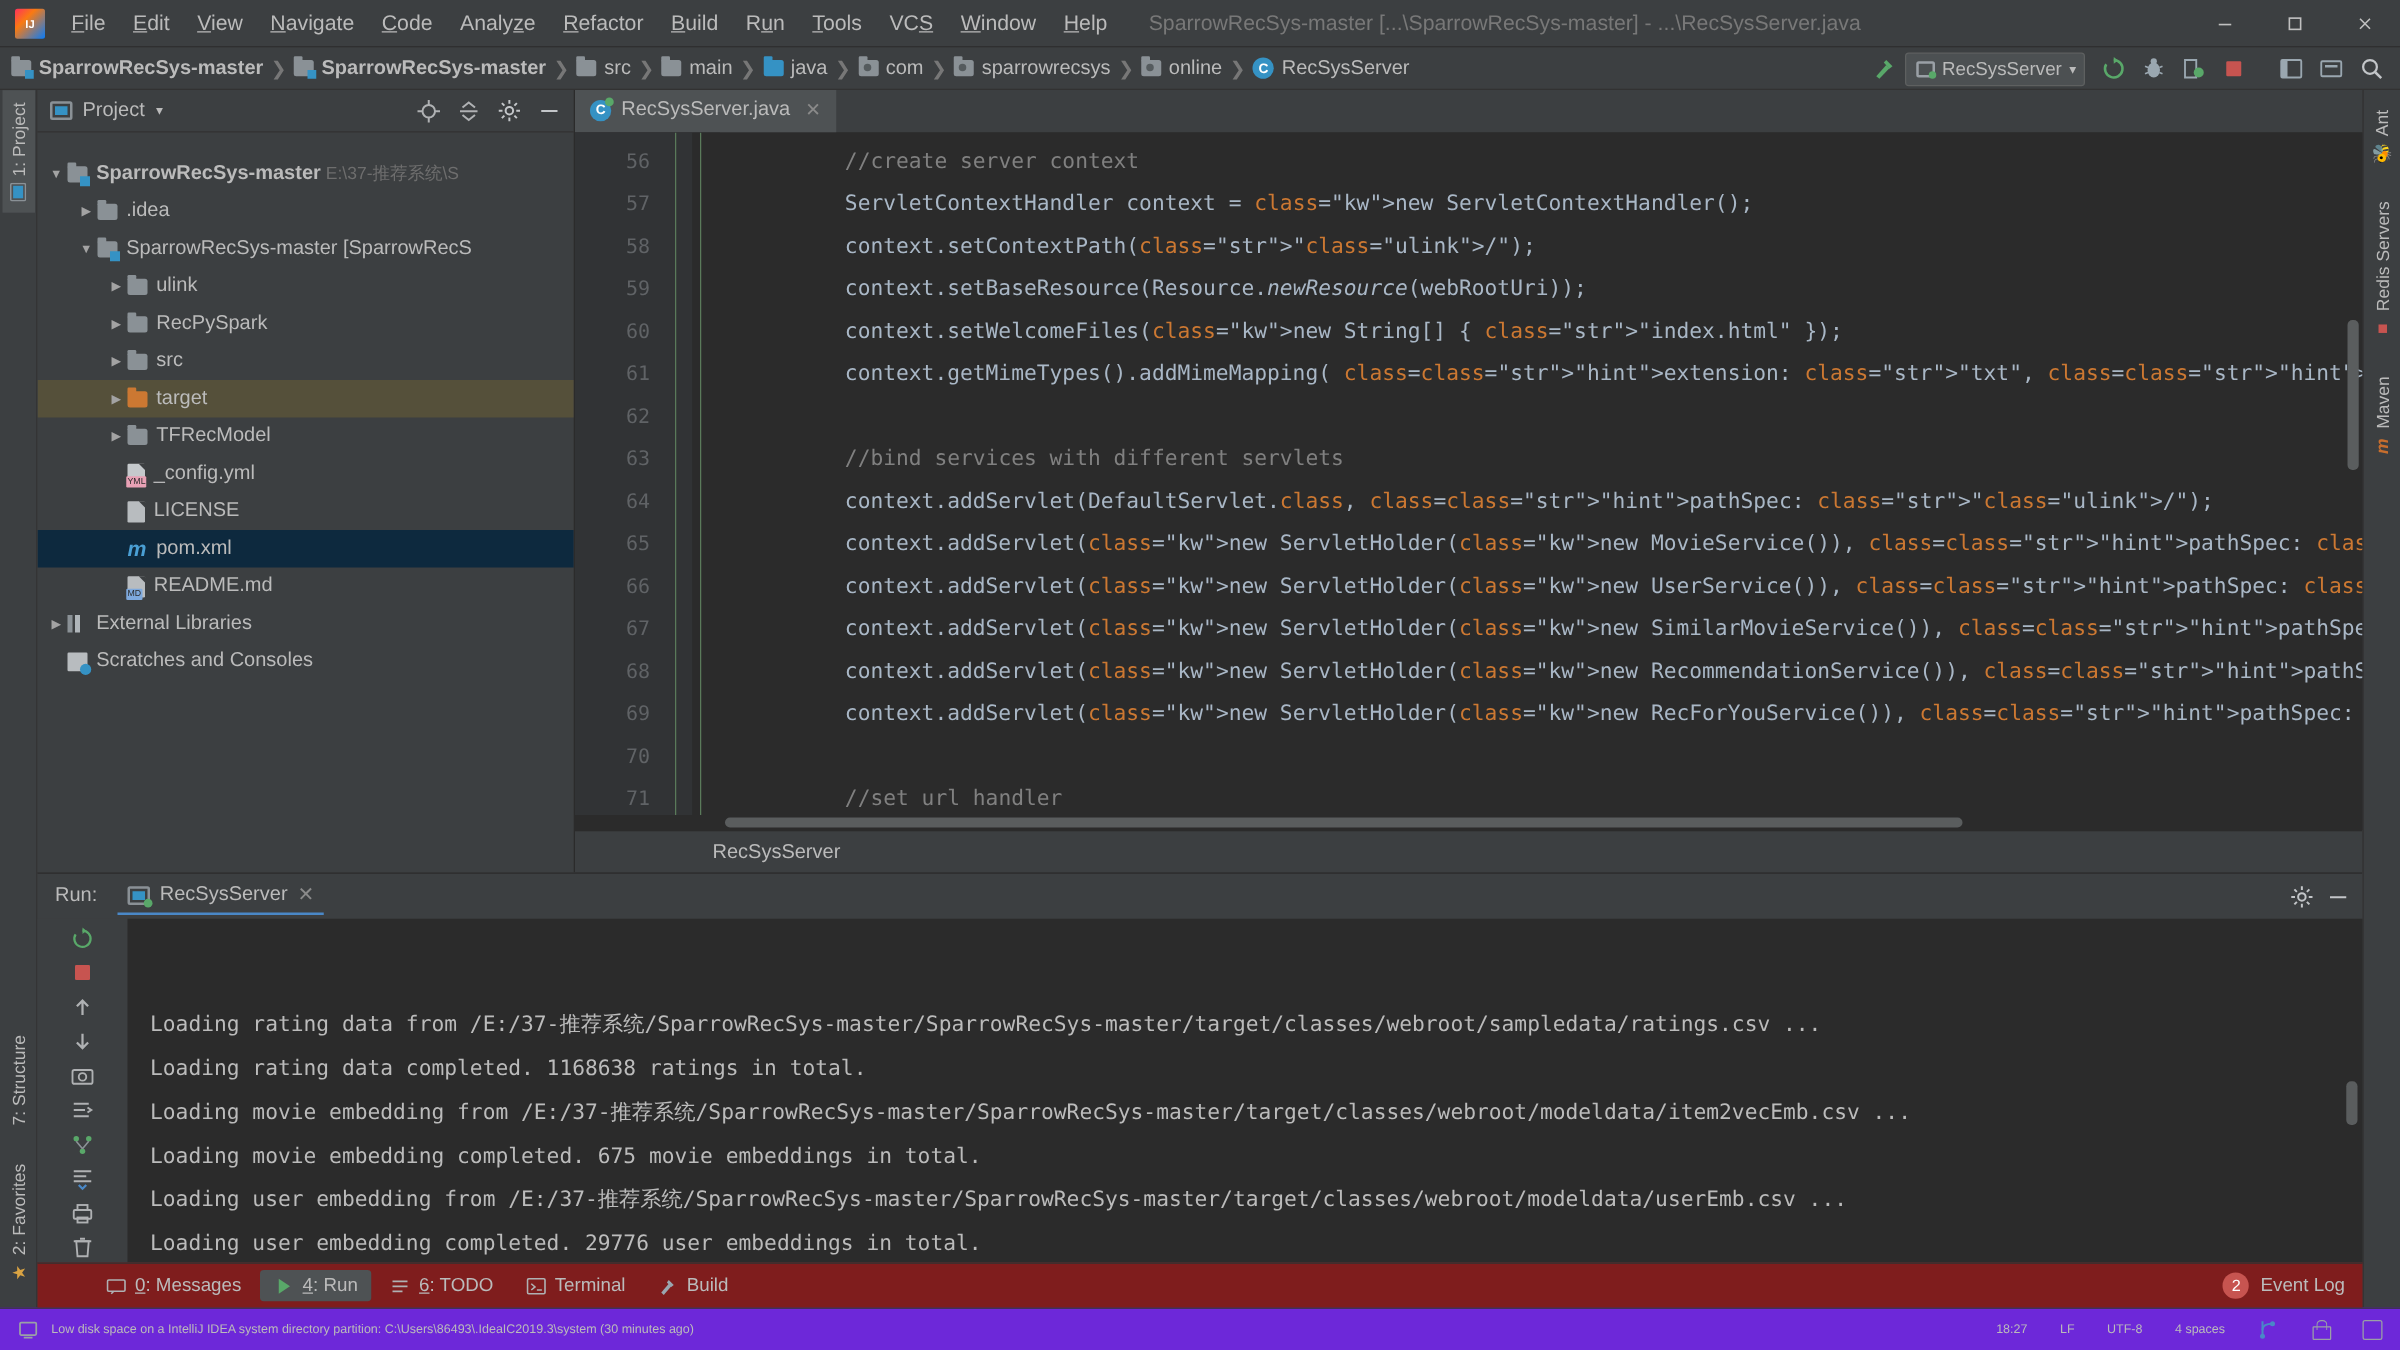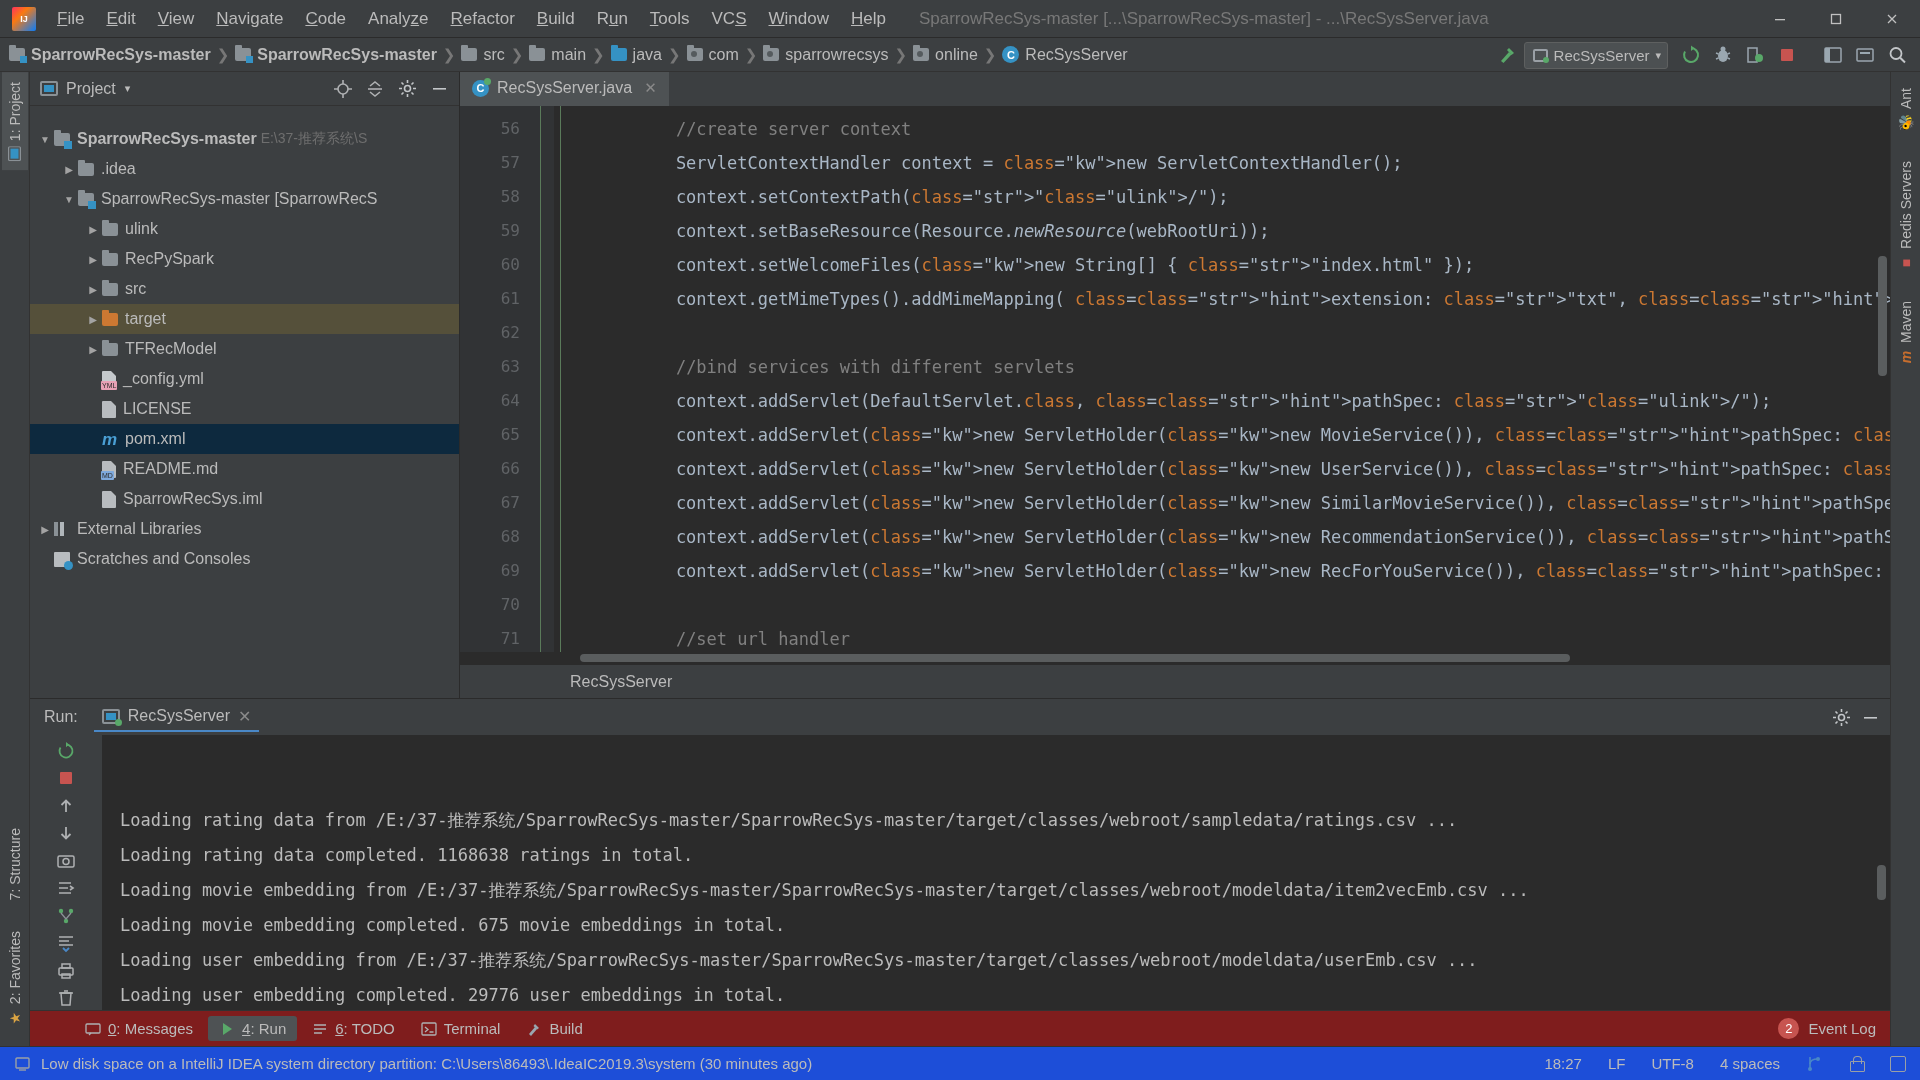--- a/index.html
+++ b/index.html
@@ -178,22 +178,22 @@
   .bottombar{ height:36px; flex:0 0 36px; background:#7f1d1d; display:flex; align-items:center;
               padding-left:44px; gap:4px; border-top:1px solid #323232; position:relative;}
   .btab{ display:flex; align-items:center; gap:7px; font-size:15px; color:#bbbbbb; padding:4px 11px; border-radius:3px;}
   .btab.active{ background:#4e5254; }
   .btab .num{ text-decoration:underline; }
   .eventlog{ position:absolute; right:14px; display:flex; align-items:center; gap:9px; font-size:15px; color:#bbbbbb; }
   .evbadge{ width:21px;height:21px;border-radius:50%;background:#c75450;color:#fff;font-size:13px;
             display:flex;align-items:center;justify-content:center; }
 
   
-  .statusbar{ height:34px; flex:0 0 34px; background:#1d4ed8; display:flex; align-items:center;
-              padding:0 14px; font-size:15px; color:#bbbbbb; border-top:1px solid #323232; gap:10px;}
+  .statusbar{ height:34px; flex:0 0 34px; background:#6d28d9; display:flex; align-items:center;
+              padding:0 14px; font-size:10px; color:#bbbbbb; border-top:1px solid #323232; gap:10px;}
   .st-right{ margin-left:auto; display:flex; align-items:center; gap:26px; }
   .lockico{ width:15px;height:17px;position:relative;flex:0 0 15px; }
   .lockico:before{content:"";position:absolute;left:1px;bottom:0;width:13px;height:9px;border:1px solid #9aa0a6;border-radius:1px;}
   .lockico:after{content:"";position:absolute;left:4px;top:1px;width:7px;height:7px;border:1px solid #9aa0a6;border-bottom:none;border-radius:4px 4px 0 0;}
   .dbico{ width:16px;height:16px;border:1px solid #9aa0a6;border-radius:2px;flex:0 0 16px;}
 
   svg{ display:block; }
 </style>
 </head>
 <body>
@@ -457,25 +457,20 @@
                 <span class="arrow"></span>
                 <span class="mico">m</span>
                 <span class="tlabel">pom.xml</span>
               </div>
               <div class="trow" style="padding-left: 54px;">
                 <span class="arrow"></span>
                 <span class="doc">
                   <span class="badge md">MD</span>
                 </span>
                 <span class="tlabel">README.md</span>
-              </div>
-              <div class="trow" style="padding-left: 54px;">
-                <span class="arrow"></span>
-                <span class="doc"></span>
-                <span class="tlabel">SparrowRecSys.iml</span>
               </div>
               <div class="trow" style="padding-left: 6px;">
                 <span class="arrow">▶</span>
                 <span class="libico"></span>
                 <span class="tlabel">External Libraries</span>
               </div>
               <div class="trow" style="padding-left: 6px;">
                 <span class="arrow"></span>
                 <span class="scrico"></span>
                 <span class="tlabel">Scratches and Consoles</span>

